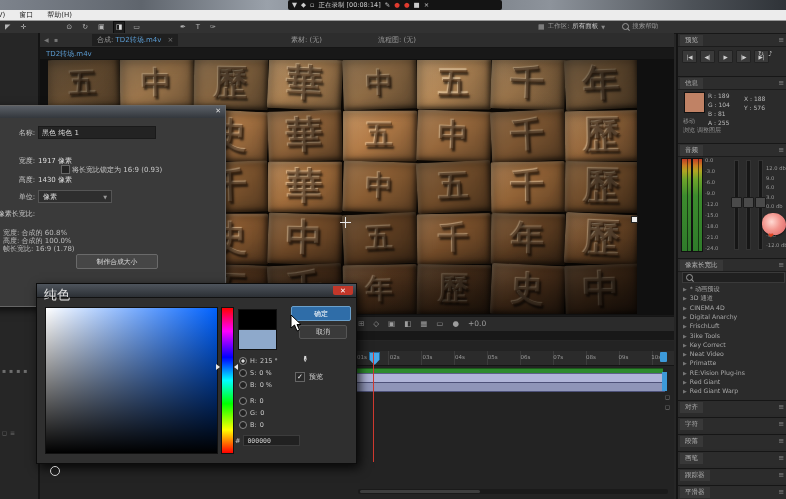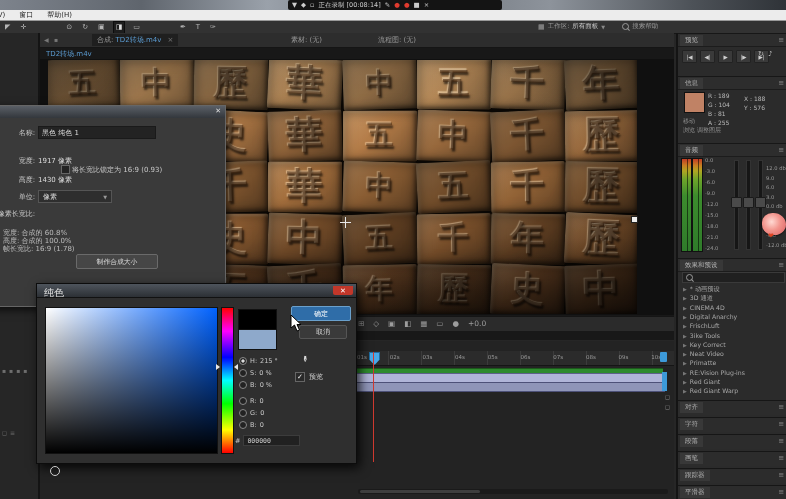--- a/index.html
+++ b/index.html
@@ -129,21 +129,21 @@
     padding:1px 4px;display:flex;justify-content:space-between;align-items:center;}
   .sd-check{position:absolute;width:7px;height:7px;background:#232323;border:1px solid #666;}
   #make-comp-btn{position:absolute;left:89px;top:148px;width:80px;height:13px;background:#464646;
     border:1px solid #6a6a6a;border-radius:2px;color:#ddd;font-size:6.8px;display:flex;align-items:center;justify-content:center;}
 
   
   #color-dialog{left:36px;top:283px;width:319px;height:179px;background:#2f2f2f;border:1px solid #0c0c0c;
     box-shadow:3px 4px 10px rgba(0,0,0,.8);z-index:40;}
   #cp-titlebar{position:absolute;left:0;top:0;width:100%;height:13px;
     background:linear-gradient(180deg,#4e545c,#2c3035);border-bottom:1px solid #111;}
-  #cp-title{position:absolute;left:7px;top:2px;font-size:10px;color:#e2e2e2;}
+  #cp-title{position:absolute;left:7px;top:2px;font-size:13px;color:#e2e2e2;}
   #cp-close{position:absolute;right:3px;top:2px;width:20px;height:9px;background:#c2372a;border-radius:0 0 2px 2px;
     color:#fff;font-size:7px;display:flex;align-items:center;justify-content:center;}
   #sb-square{position:absolute;left:8px;top:23px;width:171px;height:145px;border:1px solid #111;
     background:linear-gradient(180deg,rgba(0,0,0,0) 0%,#000 100%),linear-gradient(90deg,#fff 0%,#0062ff 100%);}
   #sb-cursor{position:absolute;left:4px;top:158px;width:8px;height:8px;border:1px solid #cfcfcf;border-radius:50%;}
   #hue-strip{position:absolute;left:184px;top:23px;width:11px;height:145px;border:1px solid #111;
     background:linear-gradient(180deg,#f00 0%,#f0f 16%,#00f 34%,#0ff 50%,#0f0 66%,#ff0 84%,#f00 100%);}
   .hue-arrow{position:absolute;top:80px;width:0;height:0;border-top:3px solid transparent;border-bottom:3px solid transparent;}
   #hue-arrow-l{left:179px;border-left:4px solid #e8e8e8;}
   #hue-arrow-r{left:197px;border-right:4px solid #e8e8e8;}
@@ -444,21 +444,21 @@
         <div class="scale-label" style="left: 88px; top: 160.8px;">3.0</div>
         <div class="scale-label" style="left: 88px; top: 170.4px;">0.0 db</div>
         <div class="scale-label" style="left: 88px; top: 180px;">-3.0</div>
         <div class="scale-label" style="left: 88px; top: 189.6px;">-6.0</div>
         <div class="scale-label" style="left: 88px; top: 199.2px;">-9.0</div>
         <div class="scale-label" style="left: 88px; top: 208.8px;">-12.0 db</div>
       </div>
     <div id="sticker"></div>
 
     <div class="panel-header" style="top:225px">
-      <span class="panel-tab">效果和预设</span>
+      <span class="panel-tab">像素长宽比</span>
       <span class="panel-menu">≡</span>
     </div>
     <div id="fx-search">
         <span class="mag"></span>
       </div>
     <div id="fx-list">
         <div class="fx-item" style="top: 252px;"><span class="tri">▶</span><span>* 动画预设</span></div>
         <div class="fx-item" style="top: 261.3px;"><span class="tri">▶</span><span>3D 通道</span></div>
         <div class="fx-item" style="top: 270.6px;"><span class="tri">▶</span><span>CINEMA 4D</span></div>
         <div class="fx-item" style="top: 279.9px;"><span class="tri">▶</span><span>Digital Anarchy</span></div>

